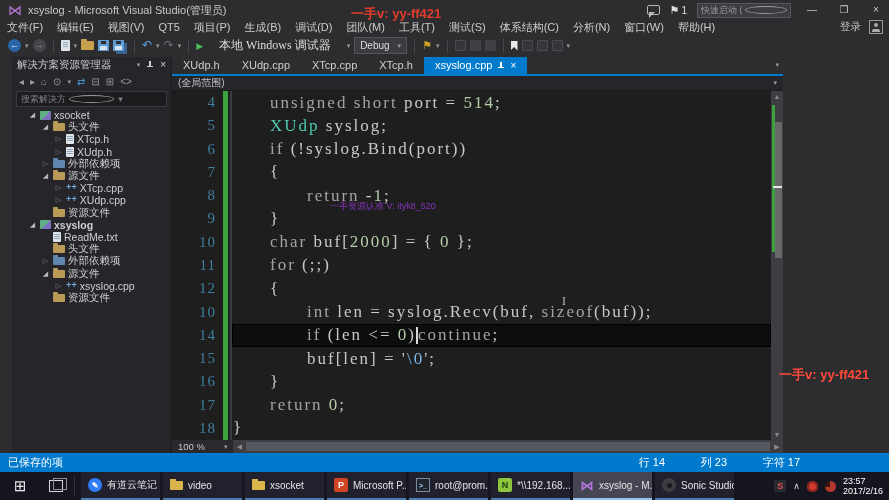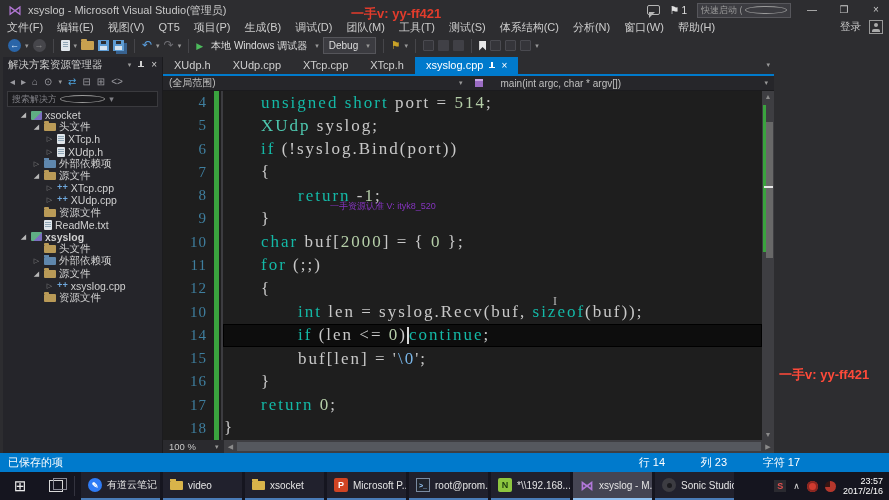--- a/index.html
+++ b/index.html
@@ -36,28 +36,28 @@
   .newfile::after{content:"";position:absolute;left:2px;top:2px;width:5px;height:1px;background:#8fa5b5;box-shadow:0 2px 0 #8fa5b5,0 4px 0 #8fa5b5;}
   .openfolder{width:13px;height:9px;background:#c8a14f;border-radius:1px;position:relative;}
   .openfolder::before{content:"";position:absolute;top:-2px;left:0;width:6px;height:2px;background:#c8a14f;border-radius:1px 1px 0 0;}
   .floppy{width:11px;height:11px;background:#5e9cd3;position:relative;flex:none;}
   .floppy::before{content:"";position:absolute;top:1px;left:3px;width:5px;height:3px;background:#2d2d30;}
   .floppy::after{content:"";position:absolute;bottom:1px;left:2px;width:7px;height:4px;background:#d8e4ef;}
   .floppy.multi{box-shadow:3px 3px 0 #38628f;margin-right:3px;}
   .undo{color:#5ba0e0;font-size:12px;line-height:13px;}
   .redo{color:#6f6f74;font-size:12px;line-height:13px;}
   .play{color:#4cbb5c;font-size:9px;}
-  .debugger-label{font-size:10px;color:#dddddd;white-space:nowrap;margin:0 4px;}
+  .debugger-label{font-size:12px;color:#dddddd;white-space:nowrap;margin:0 12px;font-family:Liberation Serif, serif;}
   .combo{height:15px;background:#3b3b40;border:1px solid #55555a;font-size:10px;color:#ddd;display:flex;align-items:center;padding:0 5px;gap:8px;}
   .flagic{color:#c9a227;font-size:11px;}
   .gicon{width:11px;height:11px;background:#404046;border-radius:1px;}
   .gicon.dk{background:#35353a;border:1px solid #4a4a50;box-sizing:border-box;}
   .bmk{width:7px;height:10px;background:#e8e8e8;clip-path:polygon(0 0,100% 0,100% 100%,50% 65%,0 100%);}
   
-  .main{position:absolute;left:3px;top:57px;width:743px;height:396px;padding-left:28px;}
+  .main{position:absolute;left:12px;top:57px;width:743px;height:396px;padding-left:28px;}
   
   .sidebar{position:absolute;left:0;top:0;width:160px;height:396px;background:#25252a;border-right:1px solid #1b1b1e;box-sizing:border-box;}
   .sb-header{height:16px;display:flex;align-items:center;padding:0 5px;font-size:10.5px;color:#cccccc;gap:6px;}
   .sb-header .lbl{flex:1;white-space:nowrap;overflow:hidden;}
   .pin{width:8px;height:8px;position:relative;}
   .pin::before{content:"";position:absolute;left:3px;top:0;width:2px;height:5px;background:#cfcfcf;}
   .pin::after{content:"";position:absolute;left:1px;top:5px;width:6px;height:1px;background:#cfcfcf;}
   .xclose{font-size:10px;color:#cfcfcf;line-height:10px;}
   .sb-tools{height:17px;display:flex;align-items:center;gap:6px;padding:0 7px;color:#9a9aa0;font-size:10px;}
   .sb-tools .blue{color:#4ea3dc;}
@@ -91,21 +91,21 @@
   .crumb-half{flex:1;display:flex;align-items:center;padding:0 6px;gap:18px;text-align:right;}
   .crumb-half .grow{flex:1;}
   .cube{width:8px;height:8px;background:linear-gradient(180deg,#c9a6e4 30%,#9b6cc4 30%);flex:none;}
   .codewrap{position:absolute;left:0;top:34px;right:12px;height:349px;overflow:hidden;font-family:"Liberation Serif","DejaVu Serif",serif;}
   .crow{height:23.27px;display:flex;align-items:center;}
   .lnum{width:44px;flex:none;text-align:right;padding-right:7px;font-size:15px;color:#3f7f9f;letter-spacing:1px;}
   .chg{width:5px;flex:none;align-self:stretch;background:#3aa33e;}
   .ctext{flex:1;align-self:stretch;display:flex;align-items:center;border-left:2px solid #3c3c40;margin-left:2px;padding-left:1px;font-size:17px;letter-spacing:2px;white-space:pre;}
   .cur .ctext{background:#0d0d0d;box-shadow:inset 0 0 0 1px #000;}
   .ind{display:inline-block;flex:none;}
-  .tk-kw{color:#14b8a6;} .tk-ty{color:#4ec9b0;} .tk-num{color:#b5cea8;} .tk-pl{color:#c8c8c8;} .tk-esc{color:#79b6e8;}
+  .tk-kw{color:#a3a3a3;} .tk-ty{color:#4ec9b0;} .tk-num{color:#b5cea8;} .tk-pl{color:#c8c8c8;} .tk-esc{color:#79b6e8;}
   .caret-bar{display:inline-block;width:2px;height:17px;background:#d9d9d9;flex:none;}
   .ibeam{position:absolute;left:390px;top:237px;font-size:12px;color:#b8b8b8;font-family:"Liberation Serif",serif;}
   
   .vscroll{position:absolute;right:0;top:34px;width:12px;height:349px;background:#3e3e42;}
   .varrow{position:absolute;left:0;width:12px;height:11px;text-align:center;font-size:7px;color:#8a8a8a;line-height:11px;}
   .vmarks{position:absolute;left:1px;top:14px;width:3px;height:147px;background:#3aa33e;}
   .vthumb{position:absolute;left:4px;top:31px;width:7px;height:136px;background:#686868;}
   .vcaretmark{position:absolute;left:2px;top:95px;width:9px;height:2px;background:#e8e8e8;}
   .hrow{position:absolute;left:0;bottom:0;right:0;height:13px;background:#2a2a2e;display:flex;align-items:center;}
   .zoomctl{display:flex;align-items:center;gap:19px;padding:0 6px;font-size:9.5px;color:#c8c8c8;flex:none;}
@@ -140,21 +140,21 @@
   .ti-term{background:#20242c;border:1px solid #7a8aa0;box-sizing:border-box;color:#9fd0ff;font-size:7px;}
   .ti-npp{background:#8dc63f;border-radius:2px;color:#1c3b0e;}
   .ti-vs{color:#b178d9;font-size:13px;}
   .ti-sonic{background:#3c3c42;border-radius:50%;}
   .ti-sonic::after{content:"";width:5px;height:5px;border-radius:50%;background:#1b1b1f;display:block;}
   .tray{margin-left:auto;display:flex;align-items:center;gap:7px;padding-right:6px;}
   .ti-s{width:12px;height:12px;background:#2a2a30;color:#e05050;font-size:9px;font-weight:bold;display:flex;align-items:center;justify-content:center;}
   .chev{color:#d8d8d8;font-size:9px;}
   .rec1{width:11px;height:11px;border-radius:50%;background:#d03b2f;box-shadow:inset 0 0 0 2px #8a2620;}
   .rec2{width:11px;height:11px;border-radius:50%;background:conic-gradient(#b5372c 0 75%,#3a1512 75% 100%);}
-  .clock{text-align:right;font-size:9px;line-height:10px;color:#ffffff;white-space:nowrap;}
+  .clock{text-align:left;font-size:9px;line-height:10px;color:#ffffff;white-space:nowrap;}
 </style>
 </head>
 <body>
 
 <div id="app">
 
   <div class="titlebar">
     <span class="vslogo">⋈</span>
     <span class="title-text">xsyslog - Microsoft Visual Studio(管理员)</span>
     <div class="tb-right">
@@ -298,29 +298,29 @@
           <span class="trow" style="padding-left: 42px;">
             <span class="tarrow closed">▷</span>
             <span class="ticon ic-cpp">++</span>
             <span class="tlabel">XUdp.cpp</span>
           </span>
           <span class="trow" style="padding-left: 29px;">
             <span class="tarrow "></span>
             <span class="ticon ic-folder"></span>
             <span class="tlabel">资源文件</span>
           </span>
-          <span class="trow" style="padding-left: 29px;">
-            <span class="tarrow "></span>
-            <span class="ticon ic-file"></span>
-            <span class="tlabel">ReadMe.txt</span>
-          </span>
           <span class="trow" style="padding-left: 16px;">
             <span class="tarrow open">◢</span>
             <span class="ticon ic-project"></span>
             <span class="tlabel" style="font-weight: bold;">xsyslog</span>
+          </span>
+          <span class="trow" style="padding-left: 29px;">
+            <span class="tarrow "></span>
+            <span class="ticon ic-file"></span>
+            <span class="tlabel">ReadMe.txt</span>
           </span>
           <span class="trow" style="padding-left: 29px;">
             <span class="tarrow "></span>
             <span class="ticon ic-folder"></span>
             <span class="tlabel">头文件</span>
           </span>
           <span class="trow" style="padding-left: 29px;">
             <span class="tarrow closed">▷</span>
             <span class="ticon ic-folder-ext"></span>
             <span class="tlabel">外部依赖项</span>
@@ -361,26 +361,20 @@
             <span>xsyslog.cpp</span>
             <span class="pin"></span>
             <span class="closex">×</span>
           </span>
         </div>
       <span class="tabwell-caret">▾</span>
       <div class="tabline"></div>
       <div class="crumbs">
         <div class="crumb-half">
           <span>(全局范围)</span>
-          <span class="grow"></span>
-          <span class="caret">▾</span>
-        </div>
-        <div class="crumb-half">
-          <span class="cube"></span>
-          <span>main(int argc, char * argv[])</span>
           <span class="grow"></span>
           <span class="caret">▾</span>
         </div>
       </div>
 
       <div class="codewrap">
           <span class="crow">
             <span class="lnum">4</span>
             <span class="chg"></span>
             <span class="ctext"><span class="ind" style="width: 37px;"></span><span class="tk-kw">unsigned short</span><span class="tk-pl"> port = </span><span class="tk-num">514</span><span class="tk-pl">;</span></span>

